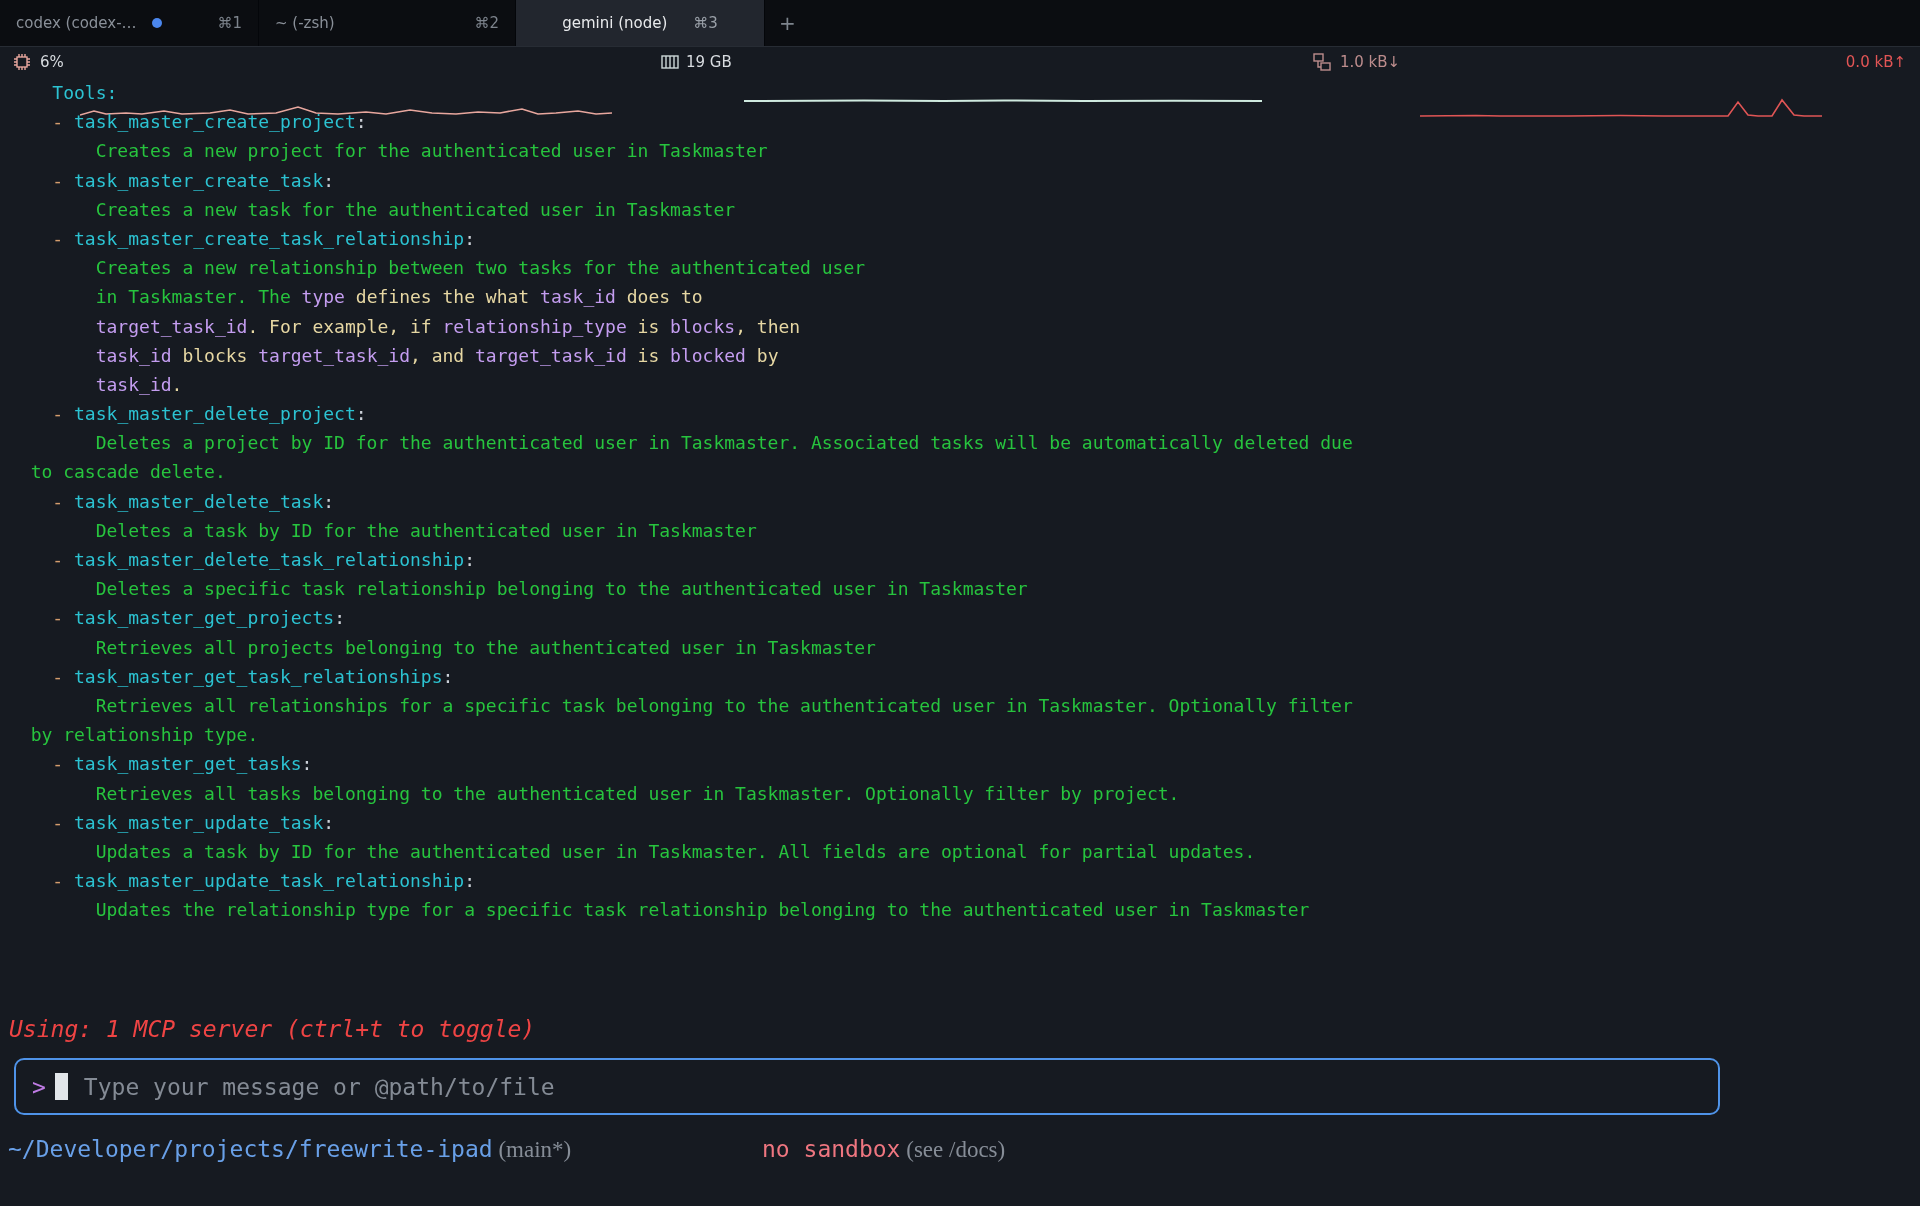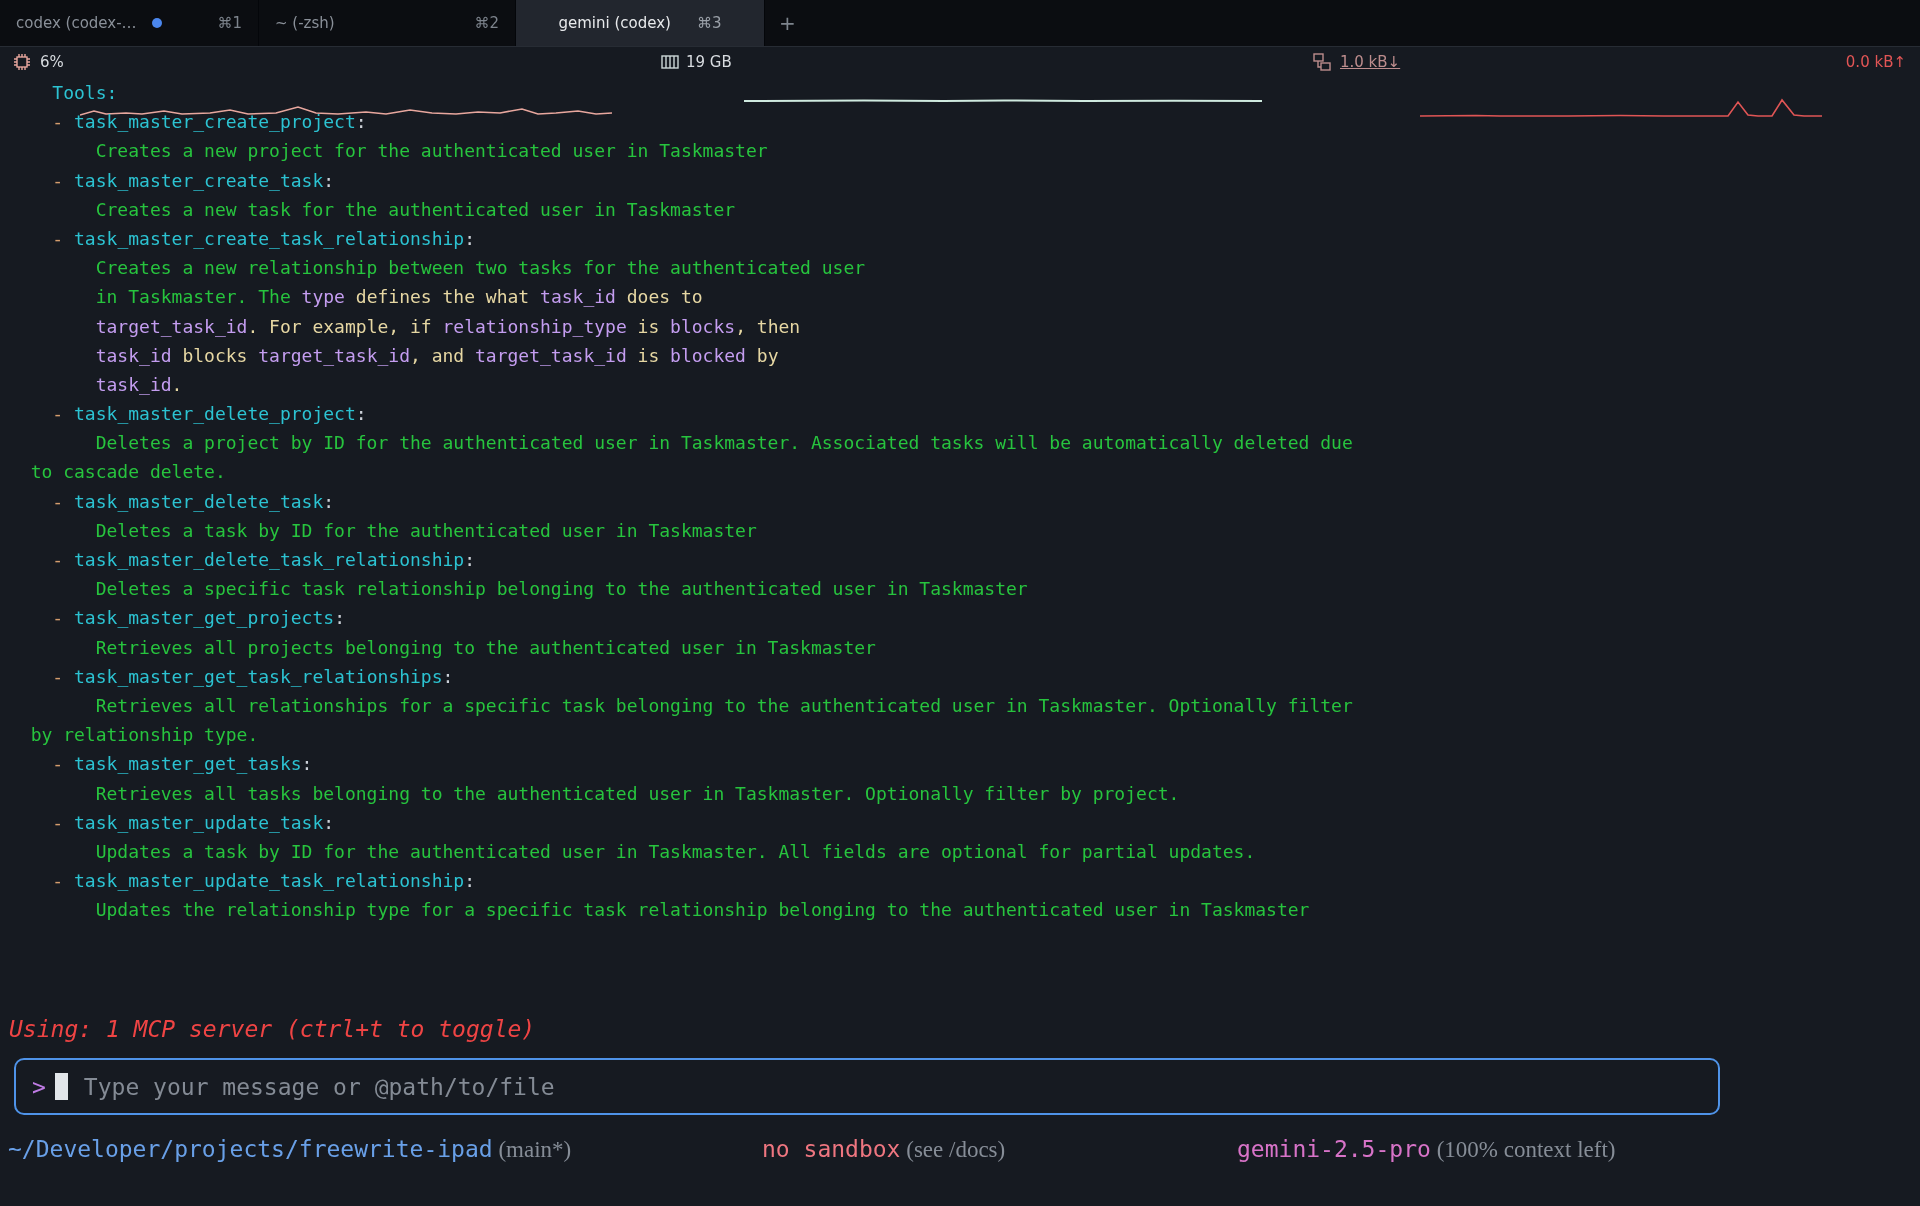--- a/index.html
+++ b/index.html
@@ -66,21 +66,21 @@
   <div class="tab t1">
     <span class="title">codex (codex-aar...</span>
     <span class="dot"></span>
     <span class="shortcut">⌘1</span>
   </div>
   <div class="tab t2">
     <span class="title">~ (-zsh)</span>
     <span class="shortcut">⌘2</span>
   </div>
   <div class="tab active">
-    <span class="title">gemini (codex)</span>
+    <span class="title">gemini (node)</span>
     <span class="shortcut">⌘3</span>
   </div>
   <div class="newtab">+</div>
 </div>
 
 <div class="stats">
   <span class="abs" style="left:12px;">
     <svg width="20" height="20" viewBox="0 0 20 20" fill="none" stroke="#e8a79e" stroke-width="1.4">
       <rect x="5" y="5" width="10" height="10"></rect>
       <path d="M7 5V2 M10 5V2 M13 5V2 M7 18V15 M10 18V15 M13 18V15 M5 7H2 M5 10H2 M5 13H2 M18 7H15 M18 10H15 M18 13H15"></path>
@@ -102,34 +102,33 @@
     <polyline points="0,7 120,6.5 200,7 260,6.5 340,7 430,6.8 518,7" fill="none" stroke="#cfeadf" stroke-width="2"></polyline>
   </svg>
 
   <span class="abs" style="left:1312px;">
     <svg width="20" height="20" viewBox="0 0 20 20" fill="none" stroke="#bd8d8d" stroke-width="1.4">
       <rect x="2" y="2" width="9" height="7"></rect>
       <rect x="9" y="11" width="9" height="7"></rect>
       <path d="M6 9V15H9"></path>
     </svg>
   </span>
-  <span class="abs netlabel" style="left:1340px;text-decoration:underline;">1.0 kB↓</span>
+  <span class="abs netlabel" style="left:1340px;">1.0 kB↓</span>
   <svg class="spark" style="left:1420px;top:48px;" width="402" height="26" viewBox="0 0 402 26">
     <polyline points="0,22 56,21.5 80,22 148,22 200,21.5 244,22 308,22 318,8 328,21 338,22 352,22 362,6 374,21 384,22 402,22" fill="none" stroke="#e05555" stroke-width="1.6"></polyline>
   </svg>
   <span class="abs netup" style="right:14px;">0.0 kB↑</span>
 </div>
 
 <div class="term"><div class="tline"><span style="color: rgb(44, 195, 210);">    Tools:</span></div><div class="tline"><span style="color: rgb(213, 157, 109);">    - </span><span style="color: rgb(44, 195, 210);">task_master_create_project</span><span style="color: rgb(204, 209, 216);">:</span></div><div class="tline"><span style="color: rgb(39, 196, 62);">        Creates a new project for the authenticated user in Taskmaster</span></div><div class="tline"><span style="color: rgb(213, 157, 109);">    - </span><span style="color: rgb(44, 195, 210);">task_master_create_task</span><span style="color: rgb(204, 209, 216);">:</span></div><div class="tline"><span style="color: rgb(39, 196, 62);">        Creates a new task for the authenticated user in Taskmaster</span></div><div class="tline"><span style="color: rgb(213, 157, 109);">    - </span><span style="color: rgb(44, 195, 210);">task_master_create_task_relationship</span><span style="color: rgb(204, 209, 216);">:</span></div><div class="tline"><span style="color: rgb(39, 196, 62);">        Creates a new relationship between two tasks for the authenticated user</span></div><div class="tline"><span style="color: rgb(39, 196, 62);">        in Taskmaster. The </span><span style="color: rgb(196, 157, 240);">type</span><span style="color: rgb(230, 215, 163);"> defines the what </span><span style="color: rgb(196, 157, 240);">task_id</span><span style="color: rgb(230, 215, 163);"> does to</span></div><div class="tline"><span style="color: rgb(196, 157, 240);">        target_task_id</span><span style="color: rgb(230, 215, 163);">. For example, if </span><span style="color: rgb(196, 157, 240);">relationship_type</span><span style="color: rgb(230, 215, 163);"> is </span><span style="color: rgb(196, 157, 240);">blocks</span><span style="color: rgb(230, 215, 163);">, then</span></div><div class="tline"><span style="color: rgb(196, 157, 240);">        task_id</span><span style="color: rgb(230, 215, 163);"> blocks </span><span style="color: rgb(196, 157, 240);">target_task_id</span><span style="color: rgb(230, 215, 163);">, and </span><span style="color: rgb(196, 157, 240);">target_task_id</span><span style="color: rgb(230, 215, 163);"> is </span><span style="color: rgb(196, 157, 240);">blocked</span><span style="color: rgb(230, 215, 163);"> by</span></div><div class="tline"><span style="color: rgb(196, 157, 240);">        task_id</span><span style="color: rgb(230, 215, 163);">.</span></div><div class="tline"><span style="color: rgb(213, 157, 109);">    - </span><span style="color: rgb(44, 195, 210);">task_master_delete_project</span><span style="color: rgb(204, 209, 216);">:</span></div><div class="tline"><span style="color: rgb(39, 196, 62);">        Deletes a project by ID for the authenticated user in Taskmaster. Associated tasks will be automatically deleted due</span></div><div class="tline"><span style="color: rgb(39, 196, 62);">  to cascade delete.</span></div><div class="tline"><span style="color: rgb(213, 157, 109);">    - </span><span style="color: rgb(44, 195, 210);">task_master_delete_task</span><span style="color: rgb(204, 209, 216);">:</span></div><div class="tline"><span style="color: rgb(39, 196, 62);">        Deletes a task by ID for the authenticated user in Taskmaster</span></div><div class="tline"><span style="color: rgb(213, 157, 109);">    - </span><span style="color: rgb(44, 195, 210);">task_master_delete_task_relationship</span><span style="color: rgb(204, 209, 216);">:</span></div><div class="tline"><span style="color: rgb(39, 196, 62);">        Deletes a specific task relationship belonging to the authenticated user in Taskmaster</span></div><div class="tline"><span style="color: rgb(213, 157, 109);">    - </span><span style="color: rgb(44, 195, 210);">task_master_get_projects</span><span style="color: rgb(204, 209, 216);">:</span></div><div class="tline"><span style="color: rgb(39, 196, 62);">        Retrieves all projects belonging to the authenticated user in Taskmaster</span></div><div class="tline"><span style="color: rgb(213, 157, 109);">    - </span><span style="color: rgb(44, 195, 210);">task_master_get_task_relationships</span><span style="color: rgb(204, 209, 216);">:</span></div><div class="tline"><span style="color: rgb(39, 196, 62);">        Retrieves all relationships for a specific task belonging to the authenticated user in Taskmaster. Optionally filter</span></div><div class="tline"><span style="color: rgb(39, 196, 62);">  by relationship type.</span></div><div class="tline"><span style="color: rgb(213, 157, 109);">    - </span><span style="color: rgb(44, 195, 210);">task_master_get_tasks</span><span style="color: rgb(204, 209, 216);">:</span></div><div class="tline"><span style="color: rgb(39, 196, 62);">        Retrieves all tasks belonging to the authenticated user in Taskmaster. Optionally filter by project.</span></div><div class="tline"><span style="color: rgb(213, 157, 109);">    - </span><span style="color: rgb(44, 195, 210);">task_master_update_task</span><span style="color: rgb(204, 209, 216);">:</span></div><div class="tline"><span style="color: rgb(39, 196, 62);">        Updates a task by ID for the authenticated user in Taskmaster. All fields are optional for partial updates.</span></div><div class="tline"><span style="color: rgb(213, 157, 109);">    - </span><span style="color: rgb(44, 195, 210);">task_master_update_task_relationship</span><span style="color: rgb(204, 209, 216);">:</span></div><div class="tline"><span style="color: rgb(39, 196, 62);">        Updates the relationship type for a specific task relationship belonging to the authenticated user in Taskmaster</span></div></div>
 
 <div class="statusline">Using: 1 MCP server (ctrl+t to toggle)</div>
 
 <div class="inputbox">
   <span class="prompt">&gt;</span>
   <span class="cursorblock"></span>
   <span class="placeholder">Type your message or @path/to/file</span>
 </div>
 
 <div class="footer">
   <span class="abs" style="left:8px;"><span class="fpath">~/Developer/projects/freewrite-ipad</span><span class="fgray"> (main*)</span></span>
   <span class="abs" style="left:762px;"><span class="fred">no sandbox</span><span class="fgray"> (see /docs)</span></span>
-  <span class="abs" style="left:1237px;"><span class="fpink">gemini-2.5-pro</span><span class="fgray"> (100% context left)</span></span>
 </div>
 
 </body></html>

